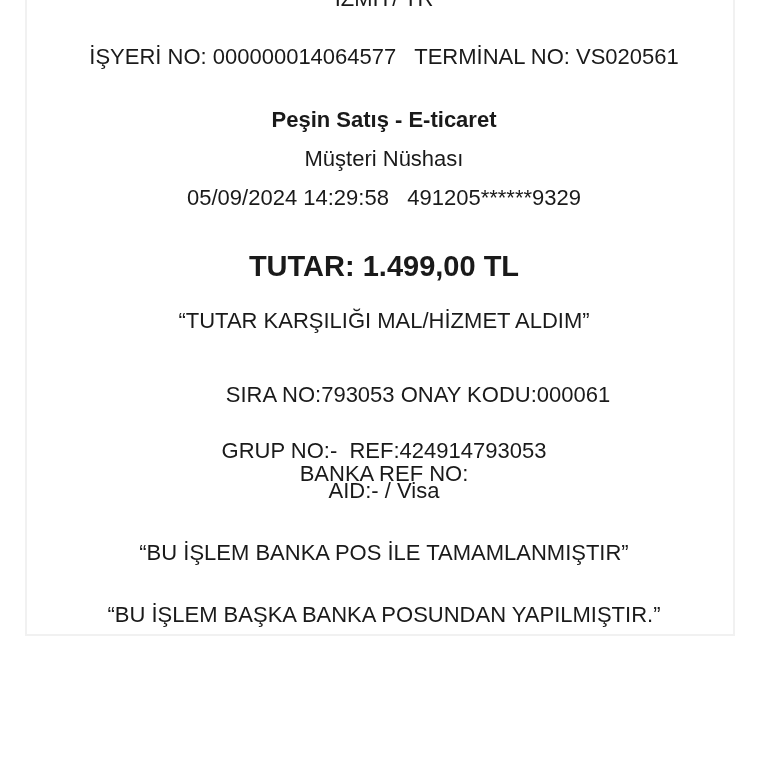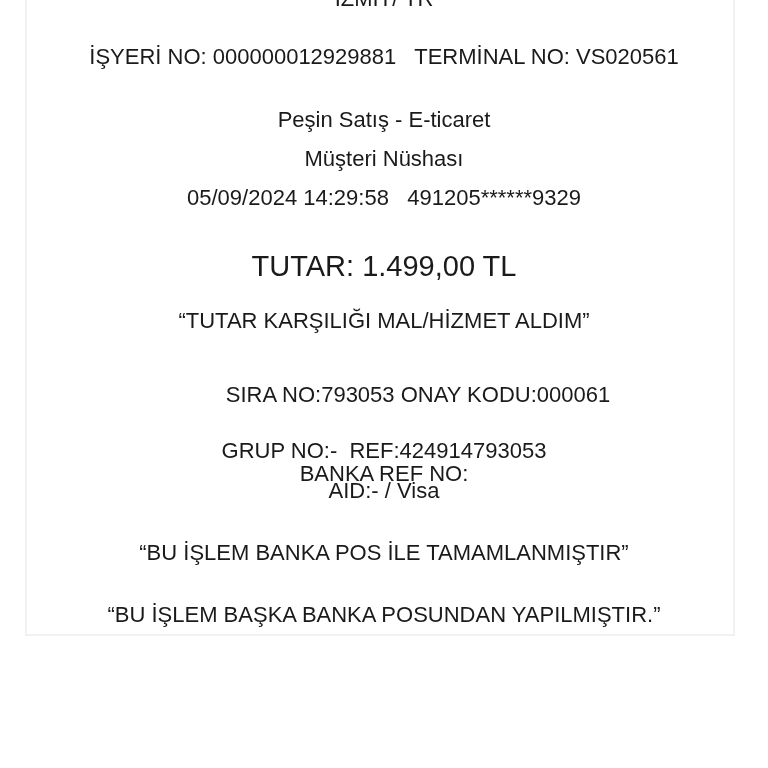--- a/index.html
+++ b/index.html
@@ -29,31 +29,31 @@
     .line {
       position: absolute;
       left: 0;
       width: 768px;
       text-align: center;
       white-space: pre;
       font-size: 22px;
       line-height: 26px;
       letter-spacing: 0px;
     }
-    .bold { font-weight: normal; }
+    .bold { font-weight: bold; }
     .big { font-size: 29px; line-height: 30px; }
   </style>
 </head>
 <body>
 
 <div class="receipt"></div>
 
 <div class="line" style="top:-14px;">İZMİT/ TR</div>
 
-<div class="line" style="top:44px;">İŞYERİ NO: 000000012929881   TERMİNAL NO: VS020561</div>
+<div class="line" style="top:44px;">İŞYERİ NO: 000000014064577   TERMİNAL NO: VS020561</div>
 
 <div class="line bold" style="top:107px;">Peşin Satış - E-ticaret</div>
 
 <div class="line" style="top:146px;">Müşteri Nüshası</div>
 
 <div class="line" style="top:185px;">05/09/2024 14:29:58   491205******9329</div>
 
 <div class="line bold big" style="top:251px;">TUTAR: 1.499,00 TL</div>
 
 <div class="line" style="top:308px;">“TUTAR KARŞILIĞI MAL/HİZMET ALDIM”</div>

